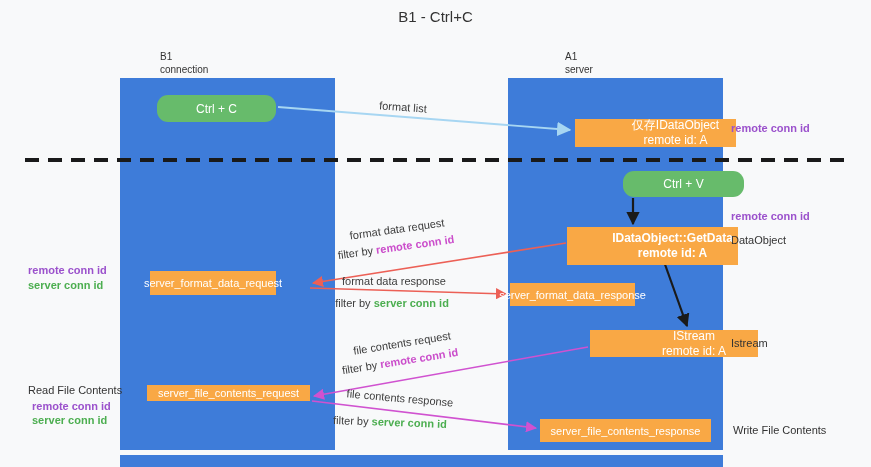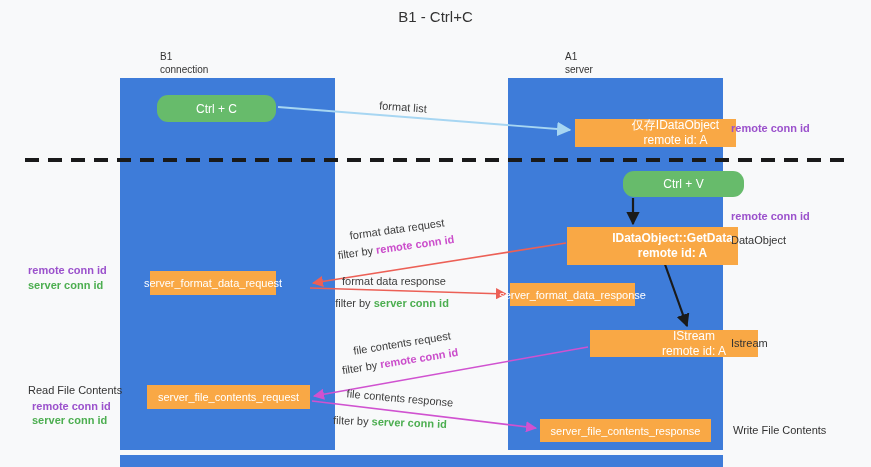--- a/index.html
+++ b/index.html
@@ -25,21 +25,21 @@
   .green{background:#67bb6b;font-size:12px;border-radius:11px;}
   .orange{background:#f9a845;font-size:11px;}
   .two-line{font-size:12px;line-height:1.25;padding-left:40px;}
   .b-ctrl-c{left:157px;top:95px;width:119px;height:27px;}
   .b-clip{left:575px;top:119px;width:121px;height:28px;}
   .b-ctrl-v{left:575px;top:171px;width:121px;height:26px;margin-left:48px;}
   .b-getdata{left:567px;top:227px;width:131px;height:38px;font-weight:bold;}
   .b-freq{left:150px;top:271px;width:126px;height:24px;}
   .b-fres{left:510px;top:283px;width:125px;height:23px;}
   .b-istream{left:590px;top:330px;width:128px;height:27px;}
-  .b-creq{left:147px;top:385px;width:163px;height:24px;}
+  .b-creq{left:147px;top:385px;width:163px;height:16px;}
   .b-cres{left:540px;top:419px;width:171px;height:23px;align-items:center;}
   
   .side-label{position:absolute;font-size:11px;color:#333;white-space:nowrap;}
   .purple{color:#9b51cc;font-weight:bold;}
   .greent{color:#4cae50;font-weight:bold;}
   .sl-r1{left:731px;top:122px;}
   .sl-r2{left:731px;top:210px;}
   .sl-dataobject{left:731px;top:234px;text-align:center;}
   .sl-istream{left:731px;top:337px;}
   .sl-write{left:733px;top:424px;}

